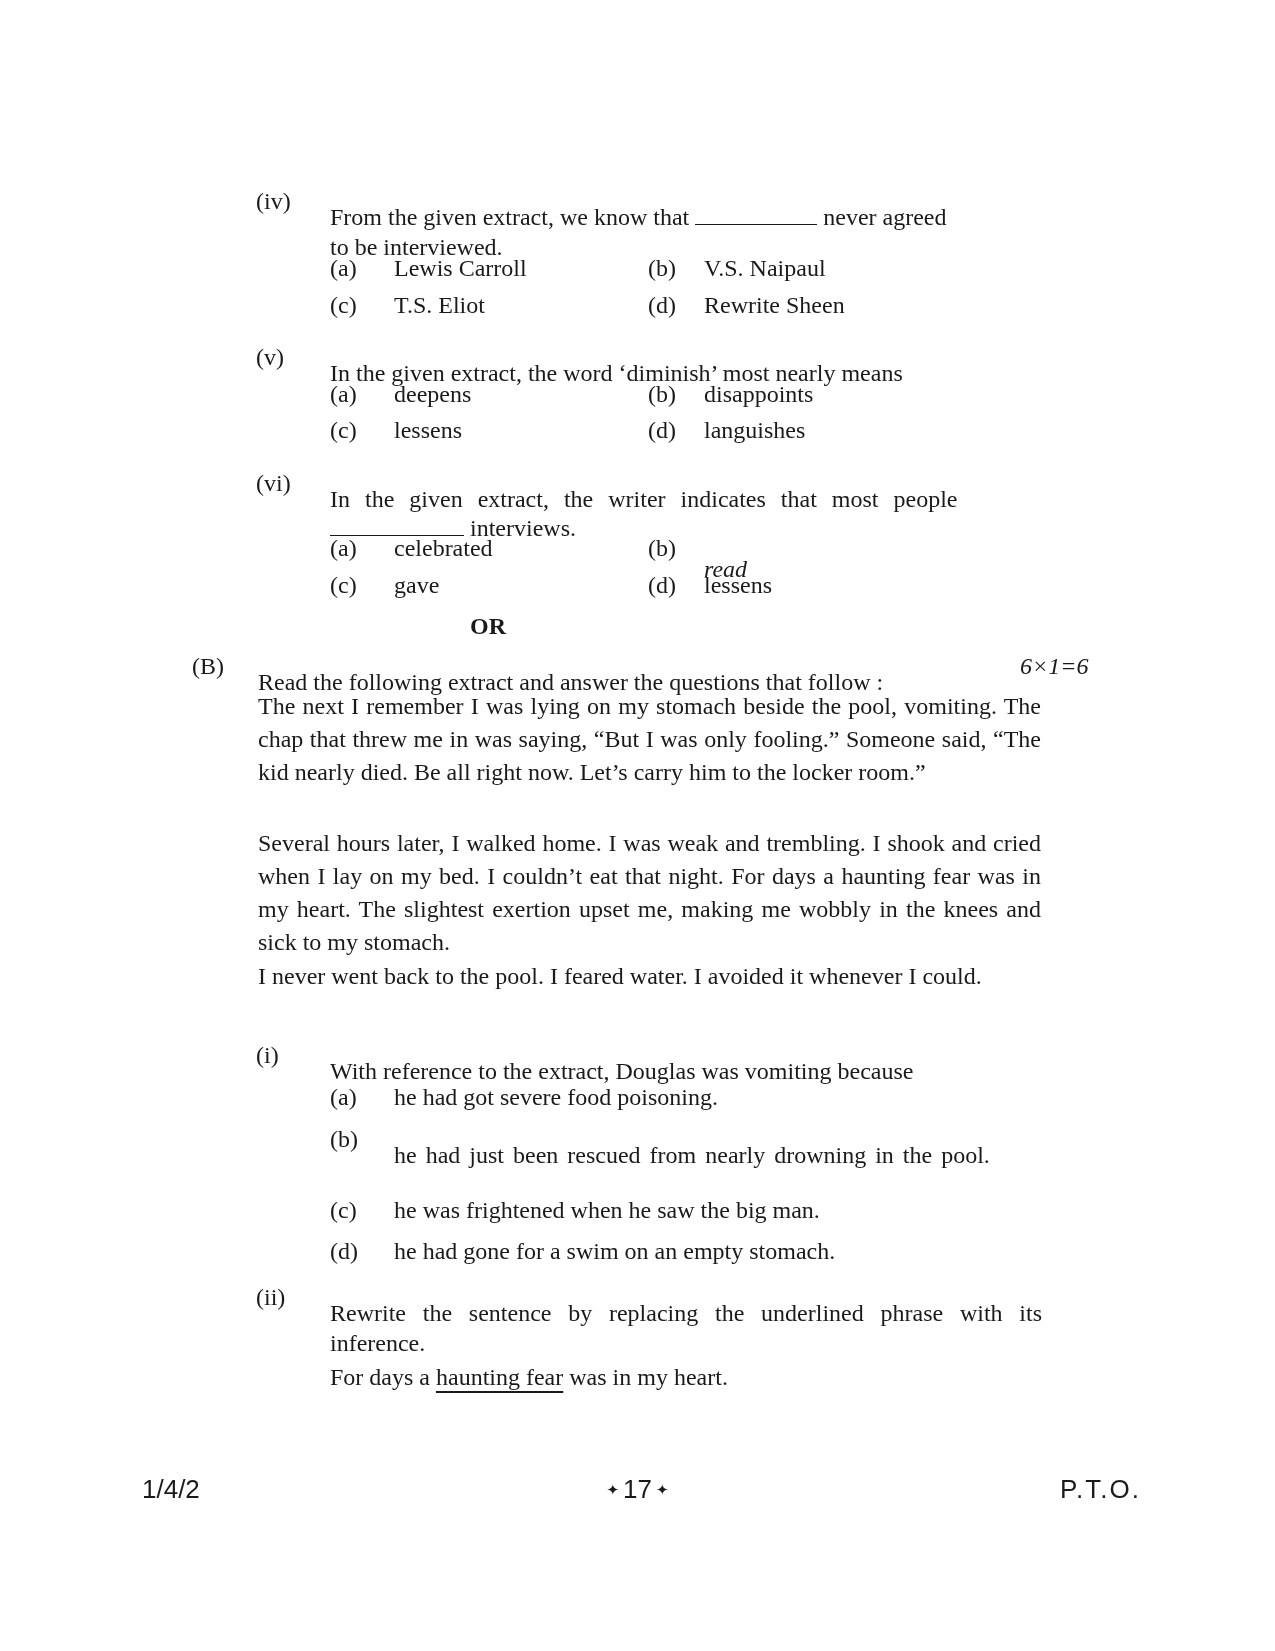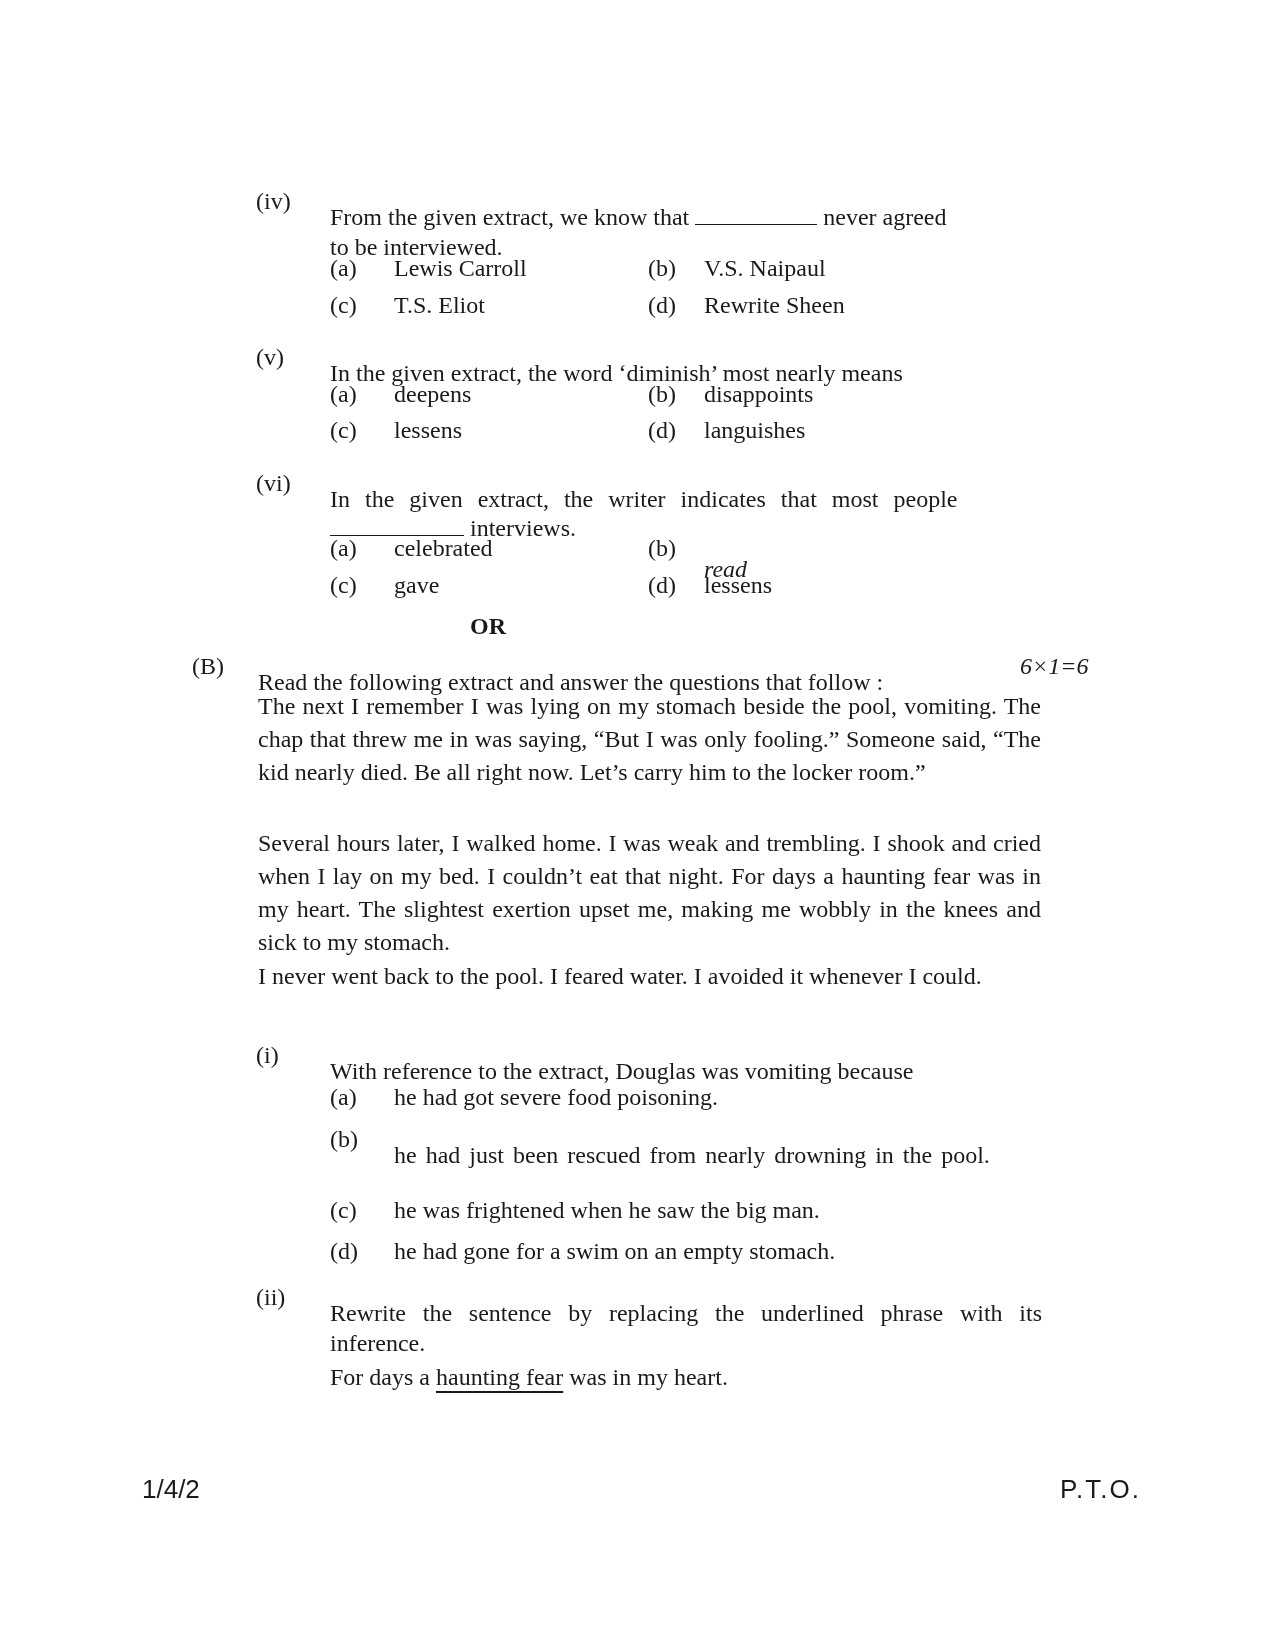--- a/index.html
+++ b/index.html
@@ -204,15 +204,18 @@
       <div class="txt justify" style="left:330px; top:1282px; width:712px; word-spacing:3px;">Rewrite the sentence by replacing the underlined phrase with its inference.</div>
       <div class="txt" style="left:330px; top:1346px;">
         <span>For days a</span>
         <span class="ul">haunting fear</span>
         <span>was in my heart.</span>
       </div>
     </div>
   </div>
 
   <div class="footer" style="left:142px;">1/4/2</div>
+  <div class="footer-center">
+    <span class="diamond">✦</span><span>17</span><span class="diamond">✦</span>
+  </div>
   <div class="footer" style="left:1060px; letter-spacing:2px;">P.T.O.</div>
 
 </div>
 
 </body></html>

